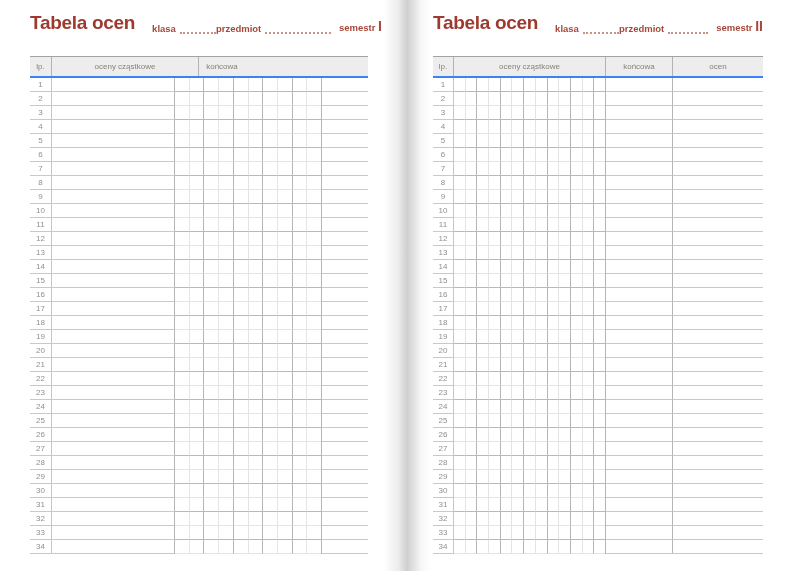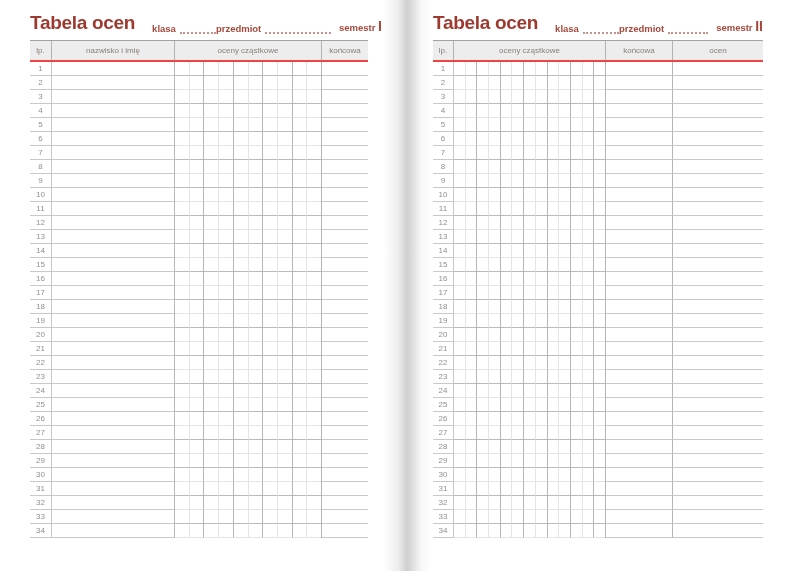--- a/index.html
+++ b/index.html
@@ -21,22 +21,22 @@
   .flabel{font-size:9.5px;font-weight:bold;color:#a6483b;white-space:nowrap}
   .klasa{margin-left:17px}
   .przedmiot{}
   .leader{border-bottom:2px dotted #c89288;height:9px}
   .leader.short{width:36px;margin-left:4px}
   .leader.long{flex:1;margin-left:4px}
   .sem{margin-left:8px;white-space:nowrap}
   .sem .num{font-size:14px}
 
   
-  .header{display:flex;height:22px;margin-top:6px;background:#ededed;
-    border-top:1px solid #a2a2a2;border-bottom:2px solid #ef4444}
+  .header{display:flex;height:22px;margin-top:22px;background:#ededed;
+    border-top:1px solid #a2a2a2;border-bottom:2px solid #3b82f6}
   .header .hc{display:flex;align-items:center;justify-content:center;height:100%;
     font-size:8px;color:#8a8078;border-right:1px solid #b3b3b3;white-space:nowrap;overflow:hidden}
   .header .hc:last-child{border-right:none}
 
   
   .page0 .w-lp{width:22px;flex:none}
   .page0 .w-name{width:123px;flex:none}
   .page0 .w-grades{width:147px;flex:none}
   .page0 .w-final{width:46px;flex:none}
   .page1 .w-lp{width:21px;flex:none}
@@ -66,21 +66,20 @@
   <div class="trow">
     <span class="title">Tabela ocen</span>
     <span class="flabel klasa">klasa</span>
     <span class="leader short"></span>
     <span class="flabel przedmiot">przedmiot</span>
     <span class="leader long"></span>
     <span class="flabel sem"><span>semestr</span> <span class="num">I</span></span>
   </div>
   <div class="header">
     <div class="hc w-lp">lp.</div>
-    <div class="hc w-name">nazwisko i imię</div>
     <div class="hc w-grades">oceny cząstkowe</div>
     <div class="hc w-final">końcowa</div>
   </div>
   <div class="tbody">
       <div class="row">
         <div class="c lp w-lp">1</div>
         <div class="c name w-name"></div>
         <div class="grades w-grades">
           <div class="gcell"></div>
           <div class="gcell"></div>

